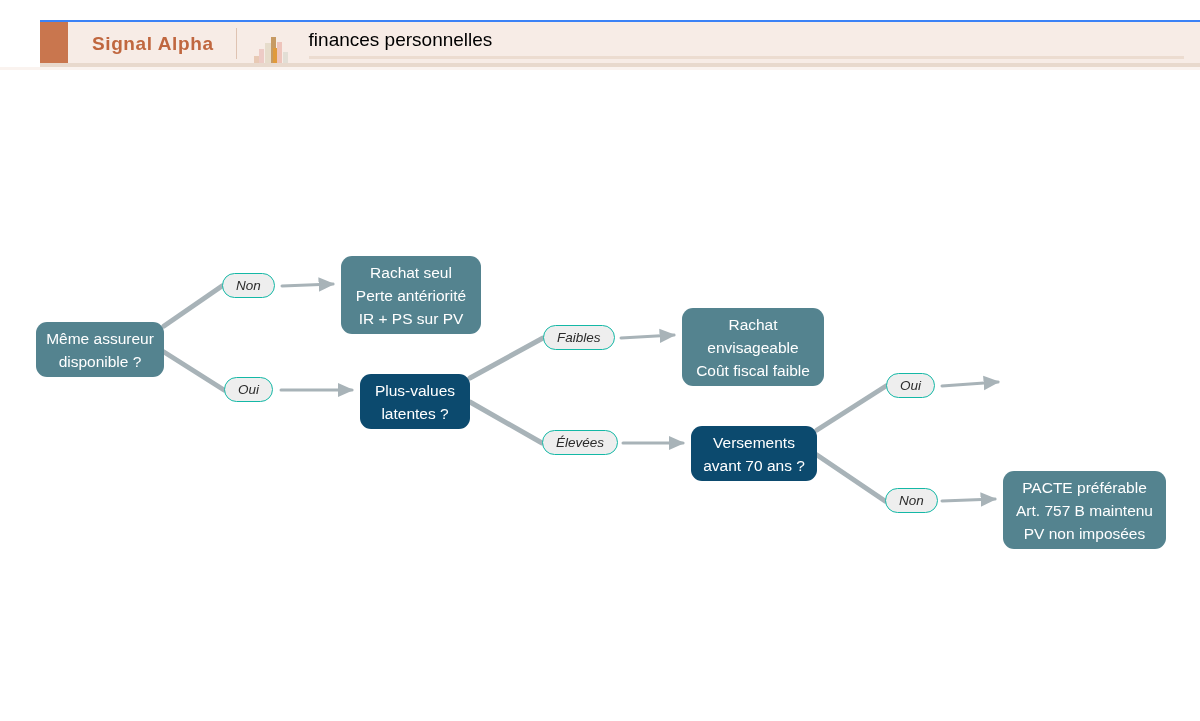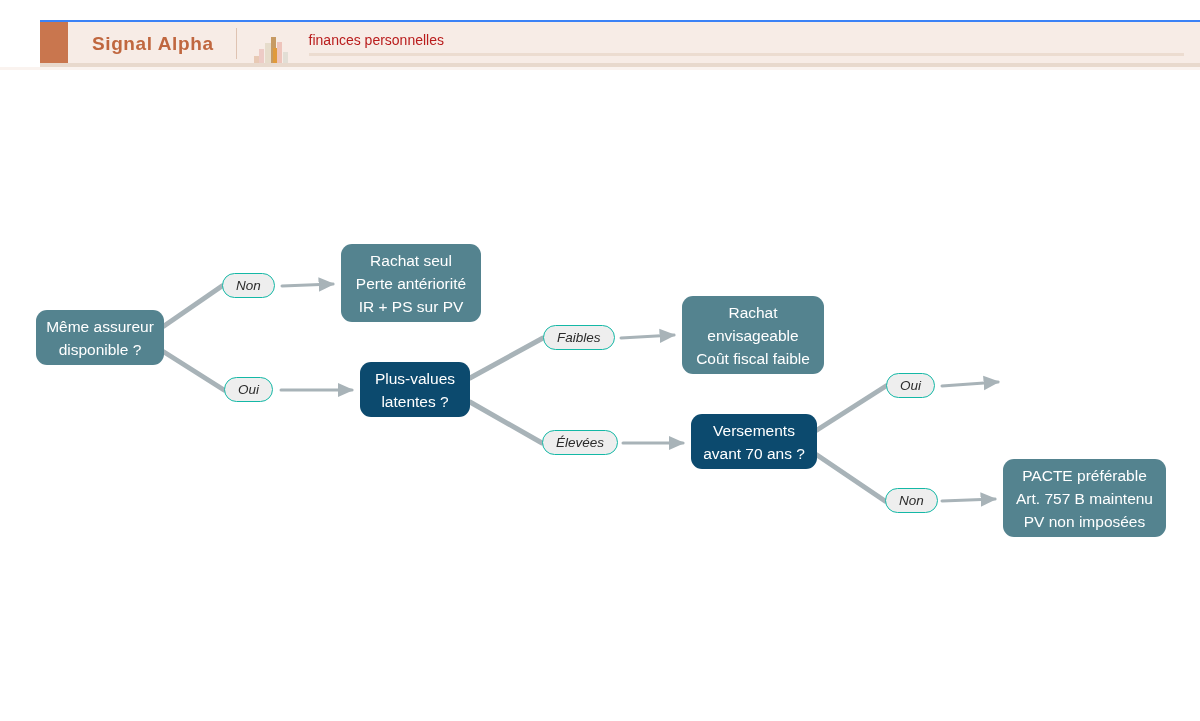--- a/index.html
+++ b/index.html
@@ -77,22 +77,22 @@
   #subtitle-wrap {
     flex: 1 1 auto;
     display: flex;
     flex-direction: column;
     justify-content: center;
     padding-left: 4px;
     padding-right: 16px;
     min-width: 0;
   }
   #subtitle-text {
-    color: #b91c1c;
-    font-size: 14px;
+    color: #000000;
+    font-size: 19px;
     white-space: nowrap;
   }
   #subtitle-rule {
     margin-top: 5px;
     height: 3px;
     background: #ecdcd0;
     width: 100%;
   }
 
   
@@ -117,20 +117,21 @@
     display: flex;
     flex-direction: column;
     align-items: center;
     justify-content: center;
     border-radius: 11px;
     color: #ffffff;
     font-size: 15.5px;
     line-height: 23px;
     text-align: center;
     padding: 4px 8px;
+    margin-top: 12px;
   }
   .node.teal { background: #54838f; }
   .node.gray { background: #0c4a6e; }
   .node .line { display: block; white-space: nowrap; }
 
   .edge-label {
     position: absolute;
     box-sizing: border-box;
     display: flex;
     align-items: center;

